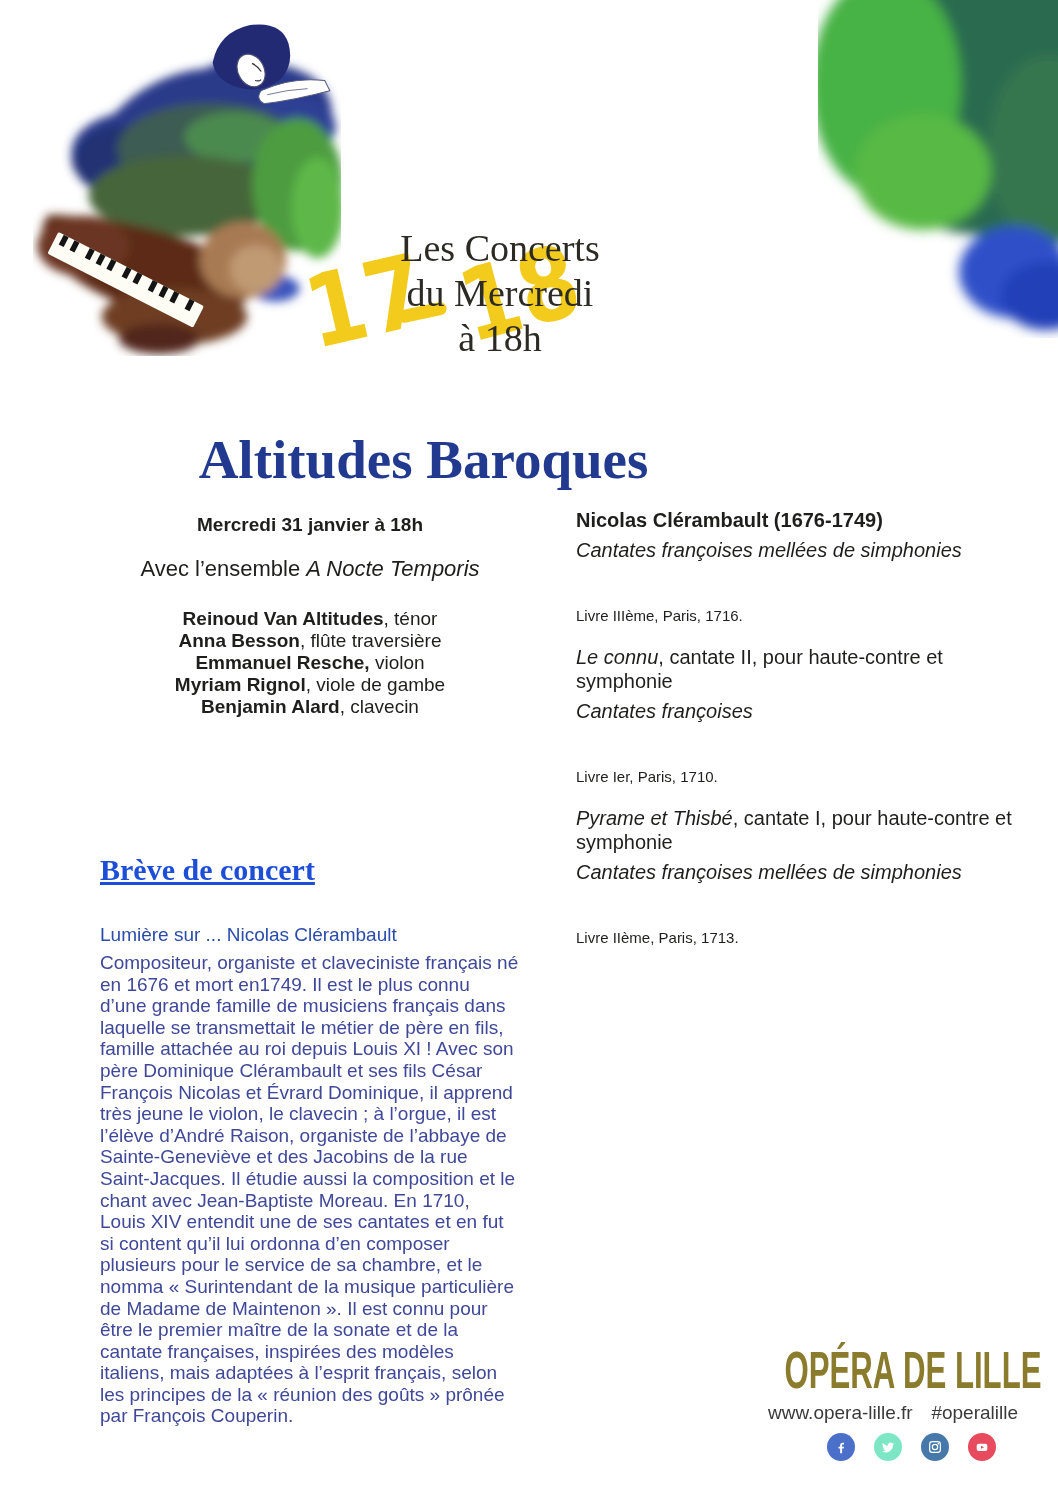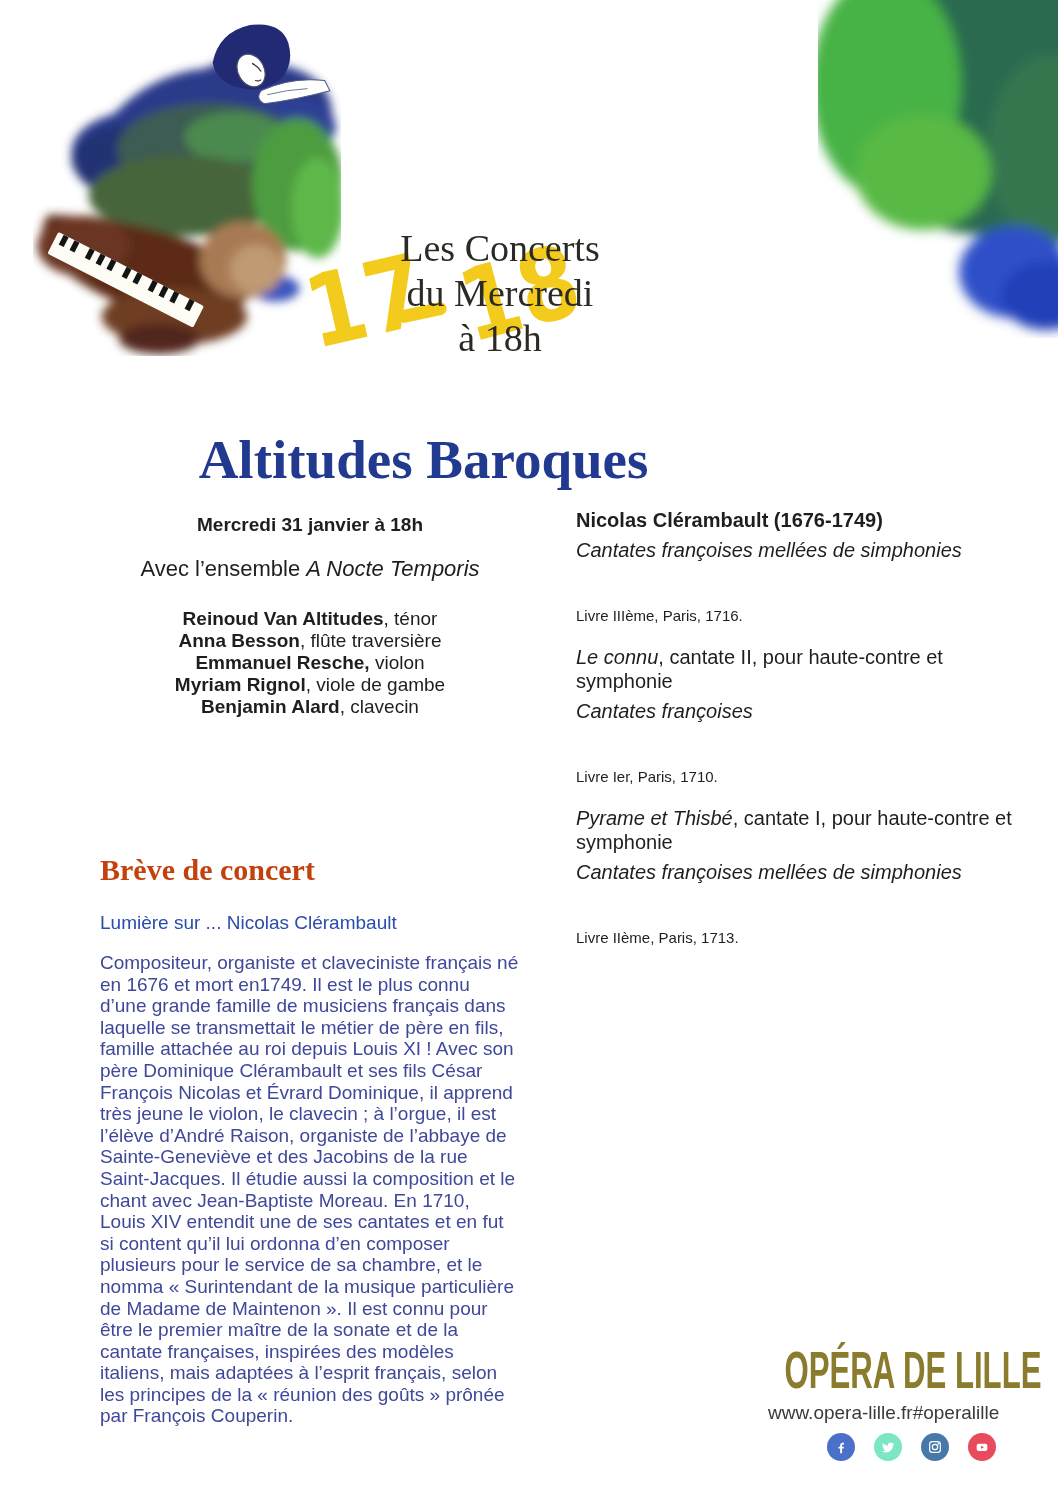--- a/index.html
+++ b/index.html
@@ -58,21 +58,21 @@
     font-size:19px; line-height:21.6px;
   }
   
   .opera-logo {
     position:absolute; right:16px; top:1344px; white-space:nowrap;
     font-weight:700; font-size:52px; line-height:52px; letter-spacing:0;
     transform:scaleX(.6); transform-origin:100% 50%;
   }
   .footer-links {
     position:absolute; left:768px; top:1402px; width:250px;
-    display:flex; justify-content:flex-start;
+    display:flex; justify-content:space-between;
     font-size:19px; color:#3a3a3a;
   }
   .socials { position:absolute; left:827px; top:1433px; display:flex; gap:19px; }
   .social-circle {
     width:28px; height:28px; border-radius:50%;
     display:flex; align-items:center; justify-content:center; cursor:pointer;
   }
   .social-circle svg { display:block; }
 </style>
 </head>
@@ -189,22 +189,22 @@
 
     <div class="work">
       <div class="work-head">
         <span class="work-title">Pyrame et Thisbé</span><span>, cantate I, pour haute-contre et symphonie</span>
       </div>
       <div class="work-collection">Cantates françoises mellées de simphonies</div>
       <div class="work-source">Livre IIème, Paris, 1713.</div>
     </div>
   </div>
 
-  <h2 class="breve-heading" style="color: #c2410c;">Brève de concert</h2>
-  <div class="breve-subheading" style="color: rgb(42, 76, 171);">Lumière sur ... Nicolas Clérambault</div>
+  <h2 class="breve-heading" style="color: #1d4ed8; text-decoration: underline;">Brève de concert</h2>
+  <div class="breve-subheading" style="color: rgb(42, 76, 171); margin-top: 12px;">Lumière sur ... Nicolas Clérambault</div>
   <p class="breve-body" style="color: rgb(63, 72, 153);">Compositeur, organiste et claveciniste français né en 1676 et mort en1749. Il est le plus connu d’une grande famille de musiciens français dans laquelle se transmettait le métier de père en fils, famille attachée au roi depuis Louis XI ! Avec son père Dominique Clérambault et ses fils César François Nicolas et Évrard Dominique, il apprend très jeune le violon, le clavecin ; à l’orgue, il est l’élève d’André Raison, organiste de l’abbaye de Sainte-Geneviève et des Jacobins de la rue Saint-Jacques. Il étudie aussi la composition et le chant avec Jean-Baptiste Moreau. En 1710, Louis XIV entendit une de ses cantates et en fut si content qu’il lui ordonna d’en composer plusieurs pour le service de sa chambre, et le nomma « Surintendant de la musique particulière de Madame de Maintenon ». Il est connu pour être le premier maître de la sonate et de la cantate françaises, inspirées des modèles italiens, mais adaptées à l’esprit français, selon les principes de la « réunion des goûts » prônée par François Couperin.</p>
 
   <div class="opera-logo" style="color: rgb(138, 123, 45);">OPÉRA DE LILLE</div>
   <div class="footer-links">
     <span>www.opera-lille.fr</span>
     <span>#operalille</span>
   </div>
   <div class="socials">
     <span class="social-circle" style="background-color: rgb(74, 112, 201);">
       <svg width="16" height="16" viewBox="0 0 24 24">

